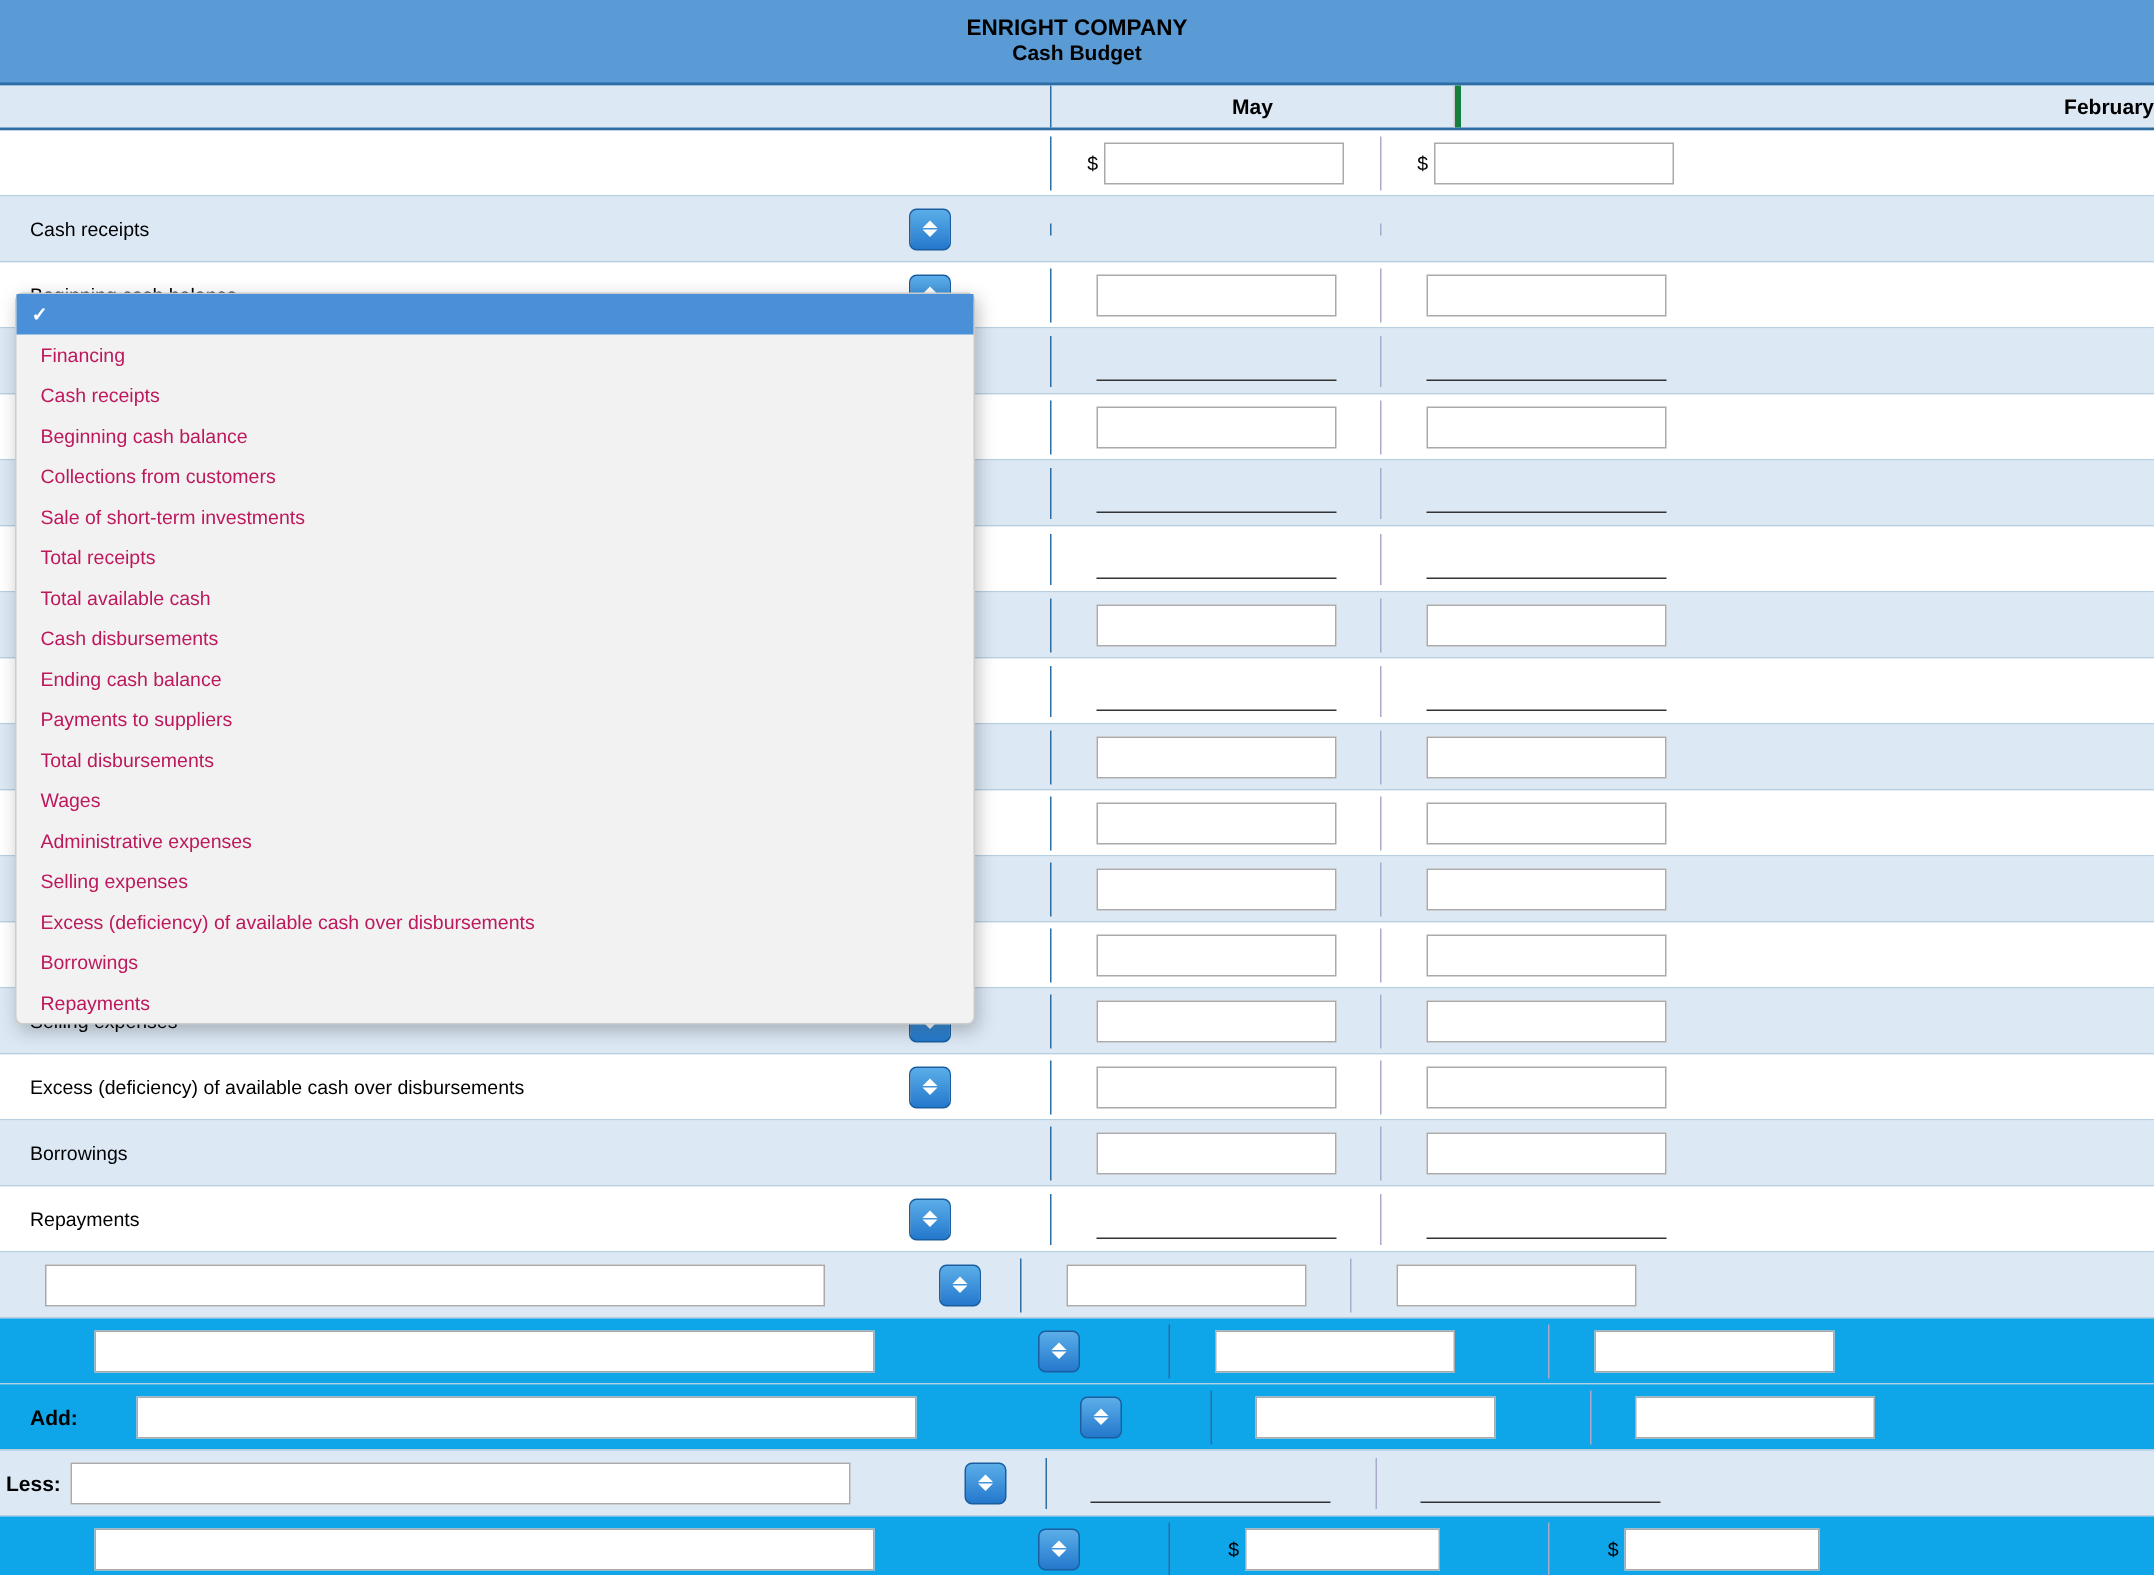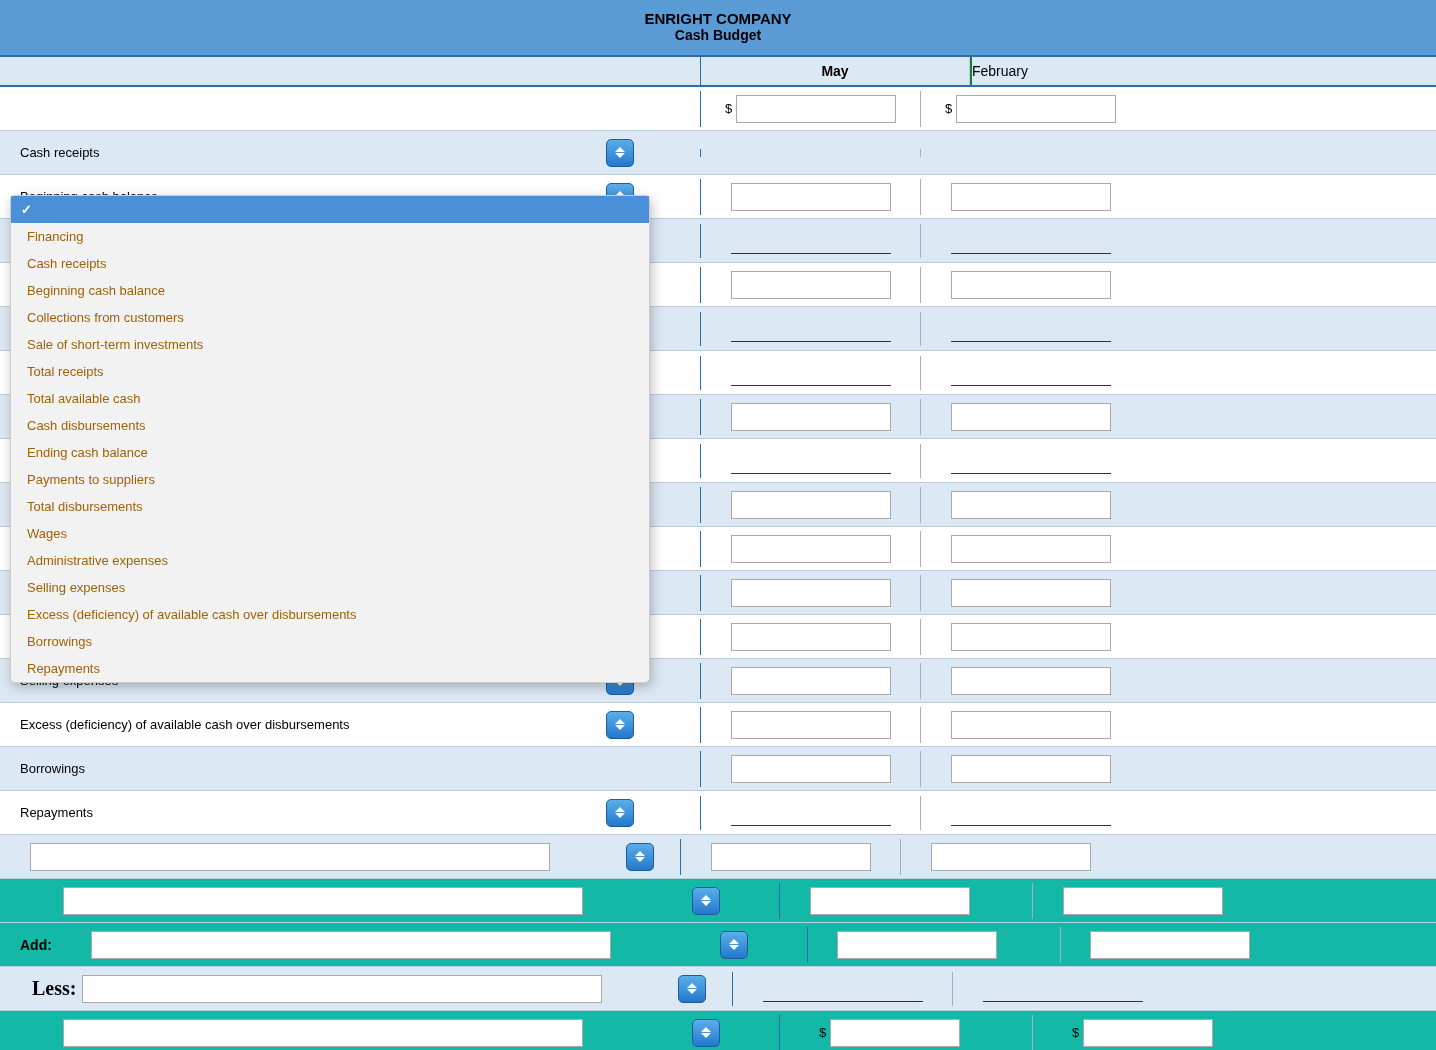--- a/index.html
+++ b/index.html
@@ -43,25 +43,25 @@
       flex: 0 0 270px;
       text-align: center;
       font-weight: bold;
       font-size: 14px;
       padding: 6px 0;
       border-left: 1px solid #2e6da4;
       border-right: 1px solid #ccc;
     }
     .col-feb {
       flex: 1;
-      text-align: left;
-      font-weight: normal;
+      text-align: right;
+      font-weight: bold;
       font-size: 14px;
       padding: 6px 0;
-      border-left: 2px solid #15803d;
+      border-left: 4px solid #15803d;
     }
 
     
     .main {
       position: relative;
     }
 
     
     .row {
       display: flex;
@@ -137,21 +137,21 @@
       background: #f2f2f2;
       border: 1px solid #ccc;
       border-radius: 5px;
       box-shadow: 2px 4px 12px rgba(0,0,0,0.25);
       z-index: 100;
     }
     .dropdown-item {
       padding: 6px 16px;
       cursor: pointer;
       font-size: 13px;
-      color: #a16207;
+      color: #be185d;
     }
     .dropdown-item.selected {
       background: #4a90d9;
       color: white;
       font-weight: bold;
       padding-left: 10px;
     }
     .checkmark {
       margin-right: 6px;
     }
@@ -187,21 +187,21 @@
     }
 
     
     .wide-dropdown-row {
       display: flex;
       align-items: center;
       min-height: 44px;
       border-bottom: 1px solid #b8cfe0;
     }
     .wide-dropdown-row.shaded { background: #dce9f5; }
-    .wide-dropdown-row.white { background: #14b8a6; gap: 33px; }
+    .wide-dropdown-row.white { background: #0ea5e9; gap: 33px; }
 
     .wide-label-area {
       flex: 0 0 24px;
       padding-left: 20px;
       font-weight: bold;
       font-size: 14px;
       color: #000;
       white-space: nowrap;
     }
 
@@ -589,21 +589,21 @@
     </div>
     <div class="input-cell jan">
       <input type="text" class="plain-input" style="">
     </div>
     <div class="input-cell feb">
       <input type="text" class="plain-input" style="">
     </div>
   </div>
 
   <div class="wide-dropdown-row shaded">
-    <div style="flex:0 0 24px; padding-left:32px; font-weight:bold; font-size:20px; white-space:nowrap; display:flex; align-items:center;font-family:Liberation Serif, serif;">Less:</div>
+    <div style="flex:0 0 24px; padding-left:4px; font-weight:bold; font-size:14px; white-space:nowrap; display:flex; align-items:center;">Less:</div>
     <div class="wide-select-area">
       <input type="text" class="wide-select-input" style="">
     </div>
     <div class="dropdown-cell">
       <div class="dropdown-btn">
         <span class="up-arrow"></span>
         <span class="down-arrow"></span>
       </div>
     </div>
     <div class="input-cell jan">

